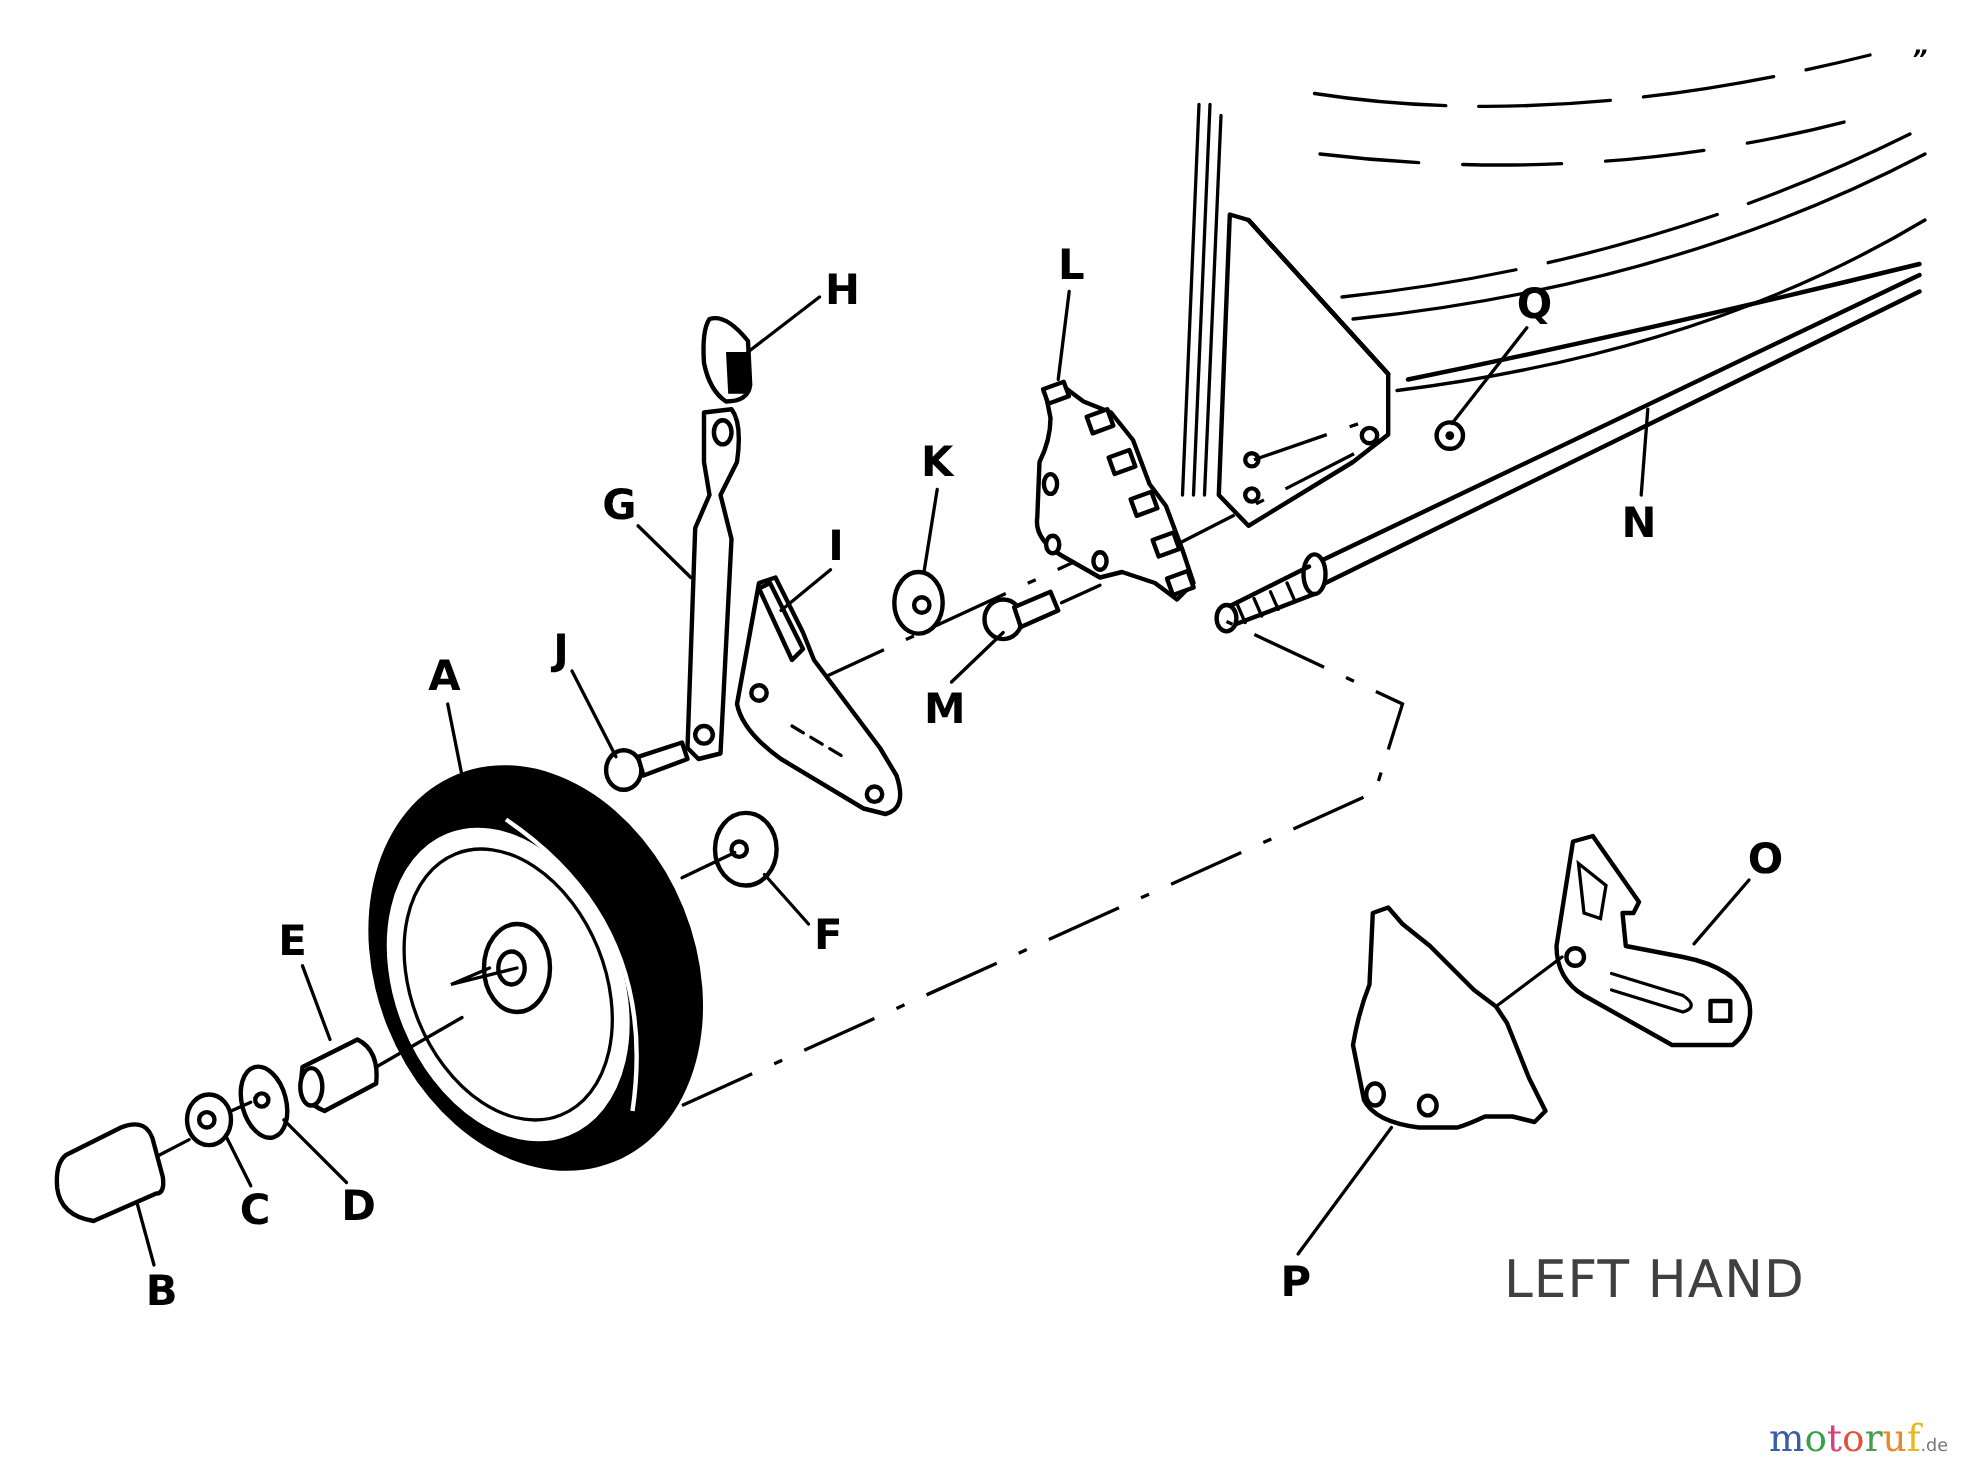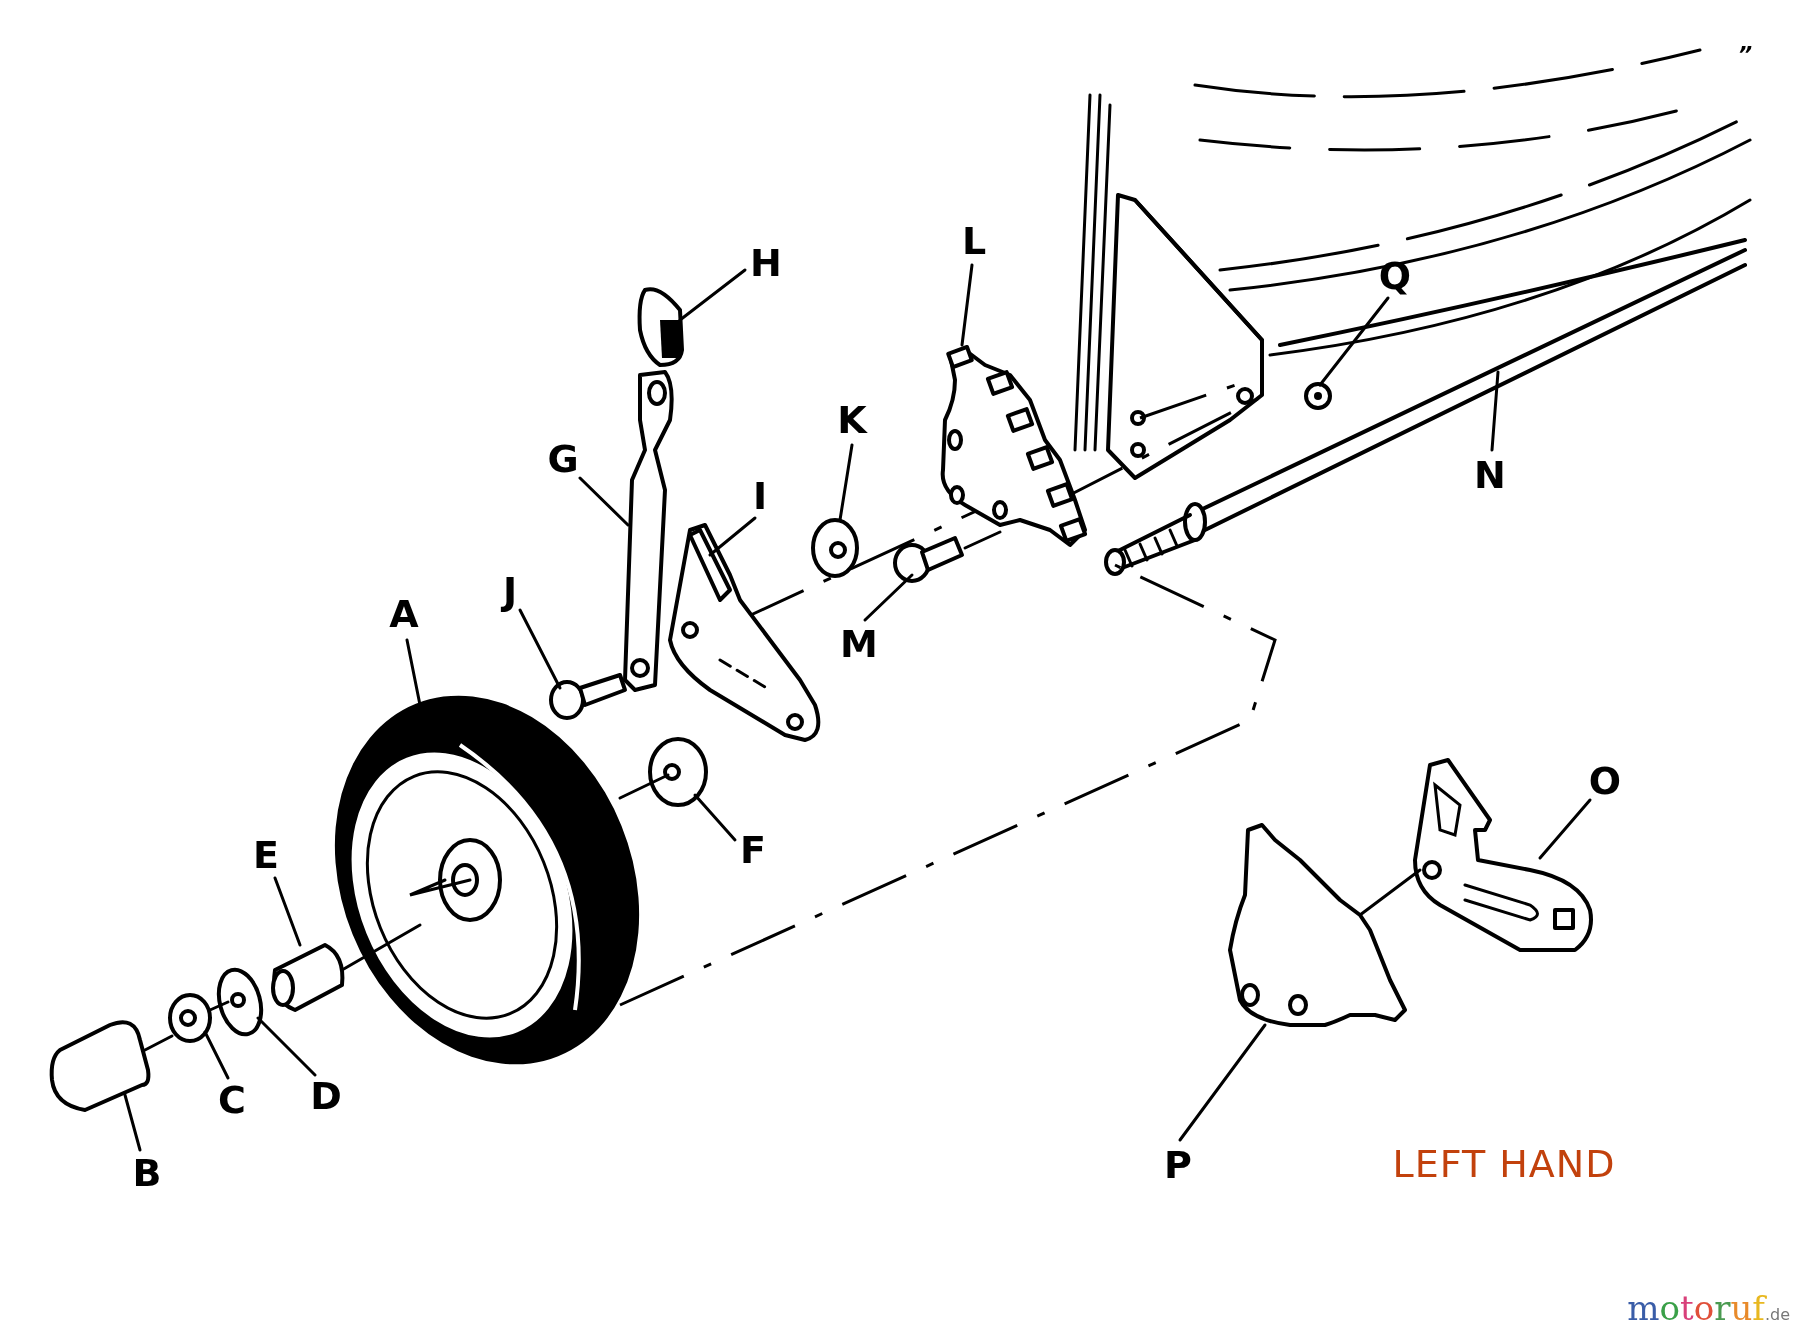--- a/index.html
+++ b/index.html
@@ -3,24 +3,24 @@
 <meta charset="utf-8">
 <style>
   html, body { margin: 0; padding: 0; background: #ffffff; }
   body { width: 1800px; height: 1333px; position: relative; overflow: hidden; font-family: "DejaVu Sans", sans-serif; }
   #diagram { position: absolute; left: 0; top: 0; width: 1800px; height: 1333px; }
   .part-label {
     position: absolute; font-family: "DejaVu Sans", sans-serif; font-weight: bold;
     font-size: 38px; color: #000; transform: translate(-50%, -50%); line-height: 1; cursor: pointer;
   }
   .caption {
-    position: absolute; font-family: "DejaVu Sans", sans-serif; font-size: 38px; color: #c2410c;
+    position: absolute; font-family: "DejaVu Sans", sans-serif; font-size: 47px; color: #404040;
     transform: translate(-50%, -50%); letter-spacing: 1px; white-space: nowrap;
   }
-  .watermark { position: absolute; right: 10px; bottom: 8px; font-family: "DejaVu Serif", serif; font-size: 34px; line-height: 1; white-space: nowrap; }
+  .watermark { position: absolute; right: 29px; bottom: 8px; font-family: "DejaVu Serif", serif; font-size: 34px; line-height: 1; white-space: nowrap; }
   .watermark .de { font-size: 16px; color: #777; font-family: "DejaVu Sans", sans-serif; }
   .mark-tl { position: absolute; left: 1738px; top: 42px; font-size: 22px; font-style: italic; font-weight: bold; }
   svg .ln { stroke: #000; stroke-width: 4; fill: none; stroke-linecap: round; stroke-linejoin: round; }
   svg .thin { stroke: #000; stroke-width: 3; fill: none; stroke-linecap: round; }
   svg .dash { stroke: #000; stroke-width: 3; fill: none; stroke-dasharray: 70 22 8 22; }
   svg .part { stroke: #000; stroke-width: 4; fill: #fff; stroke-linejoin: round; }
   svg .blk { fill: #000; }
 </style>
 </head>
 <body>

